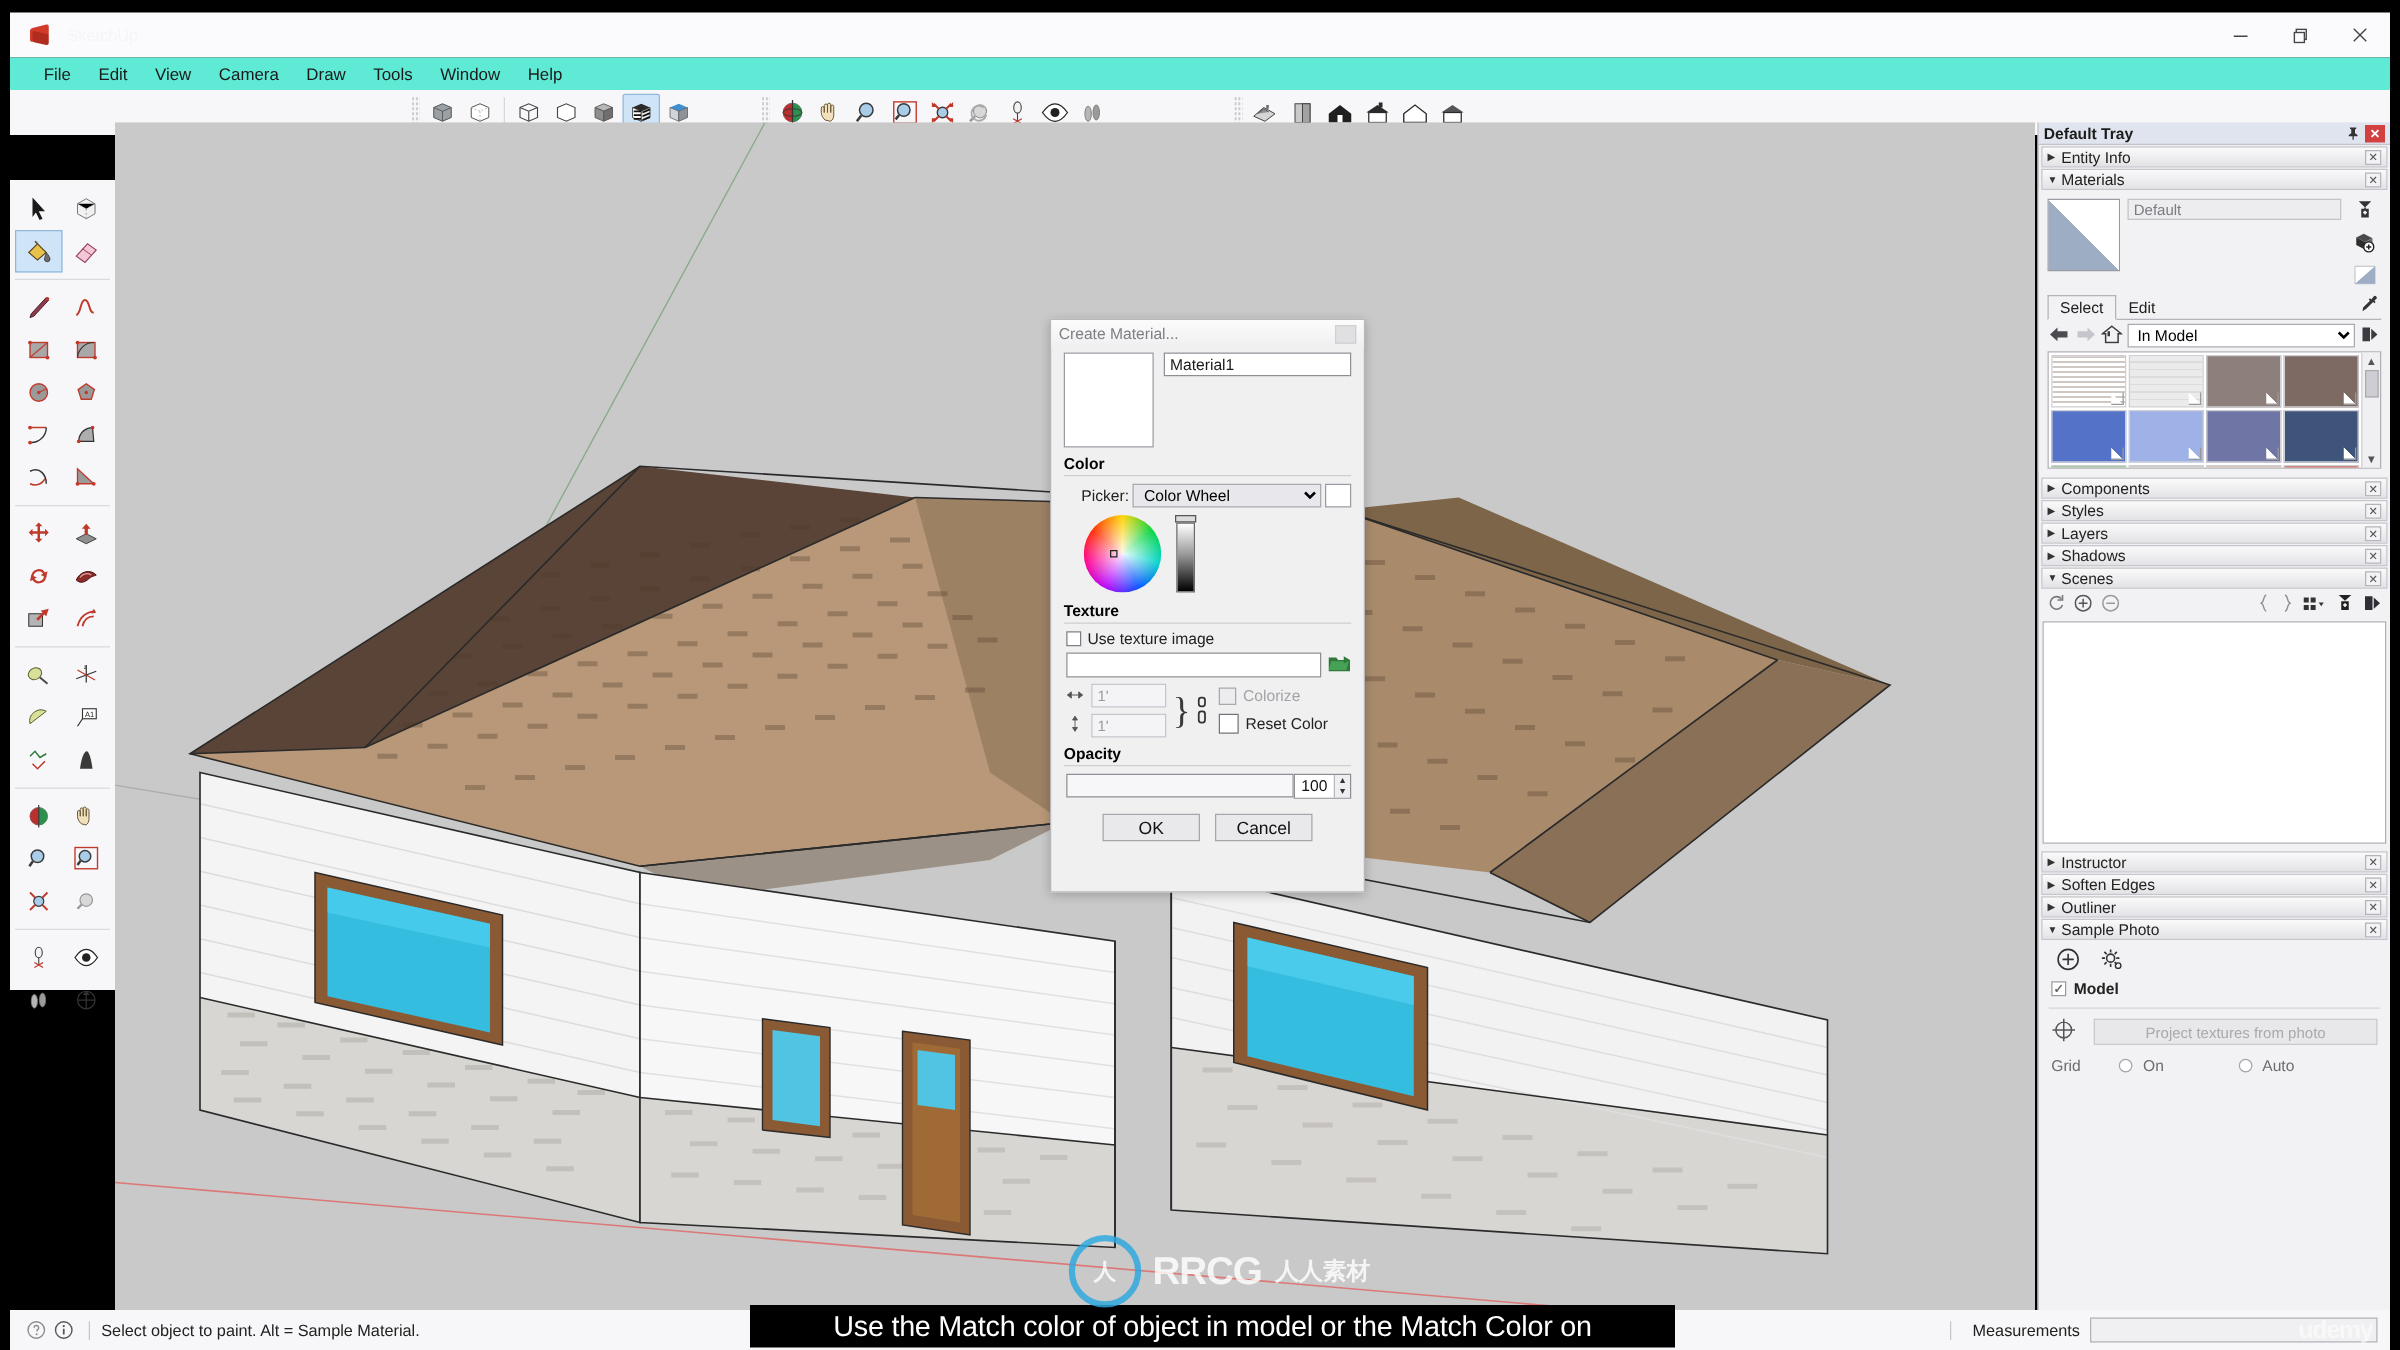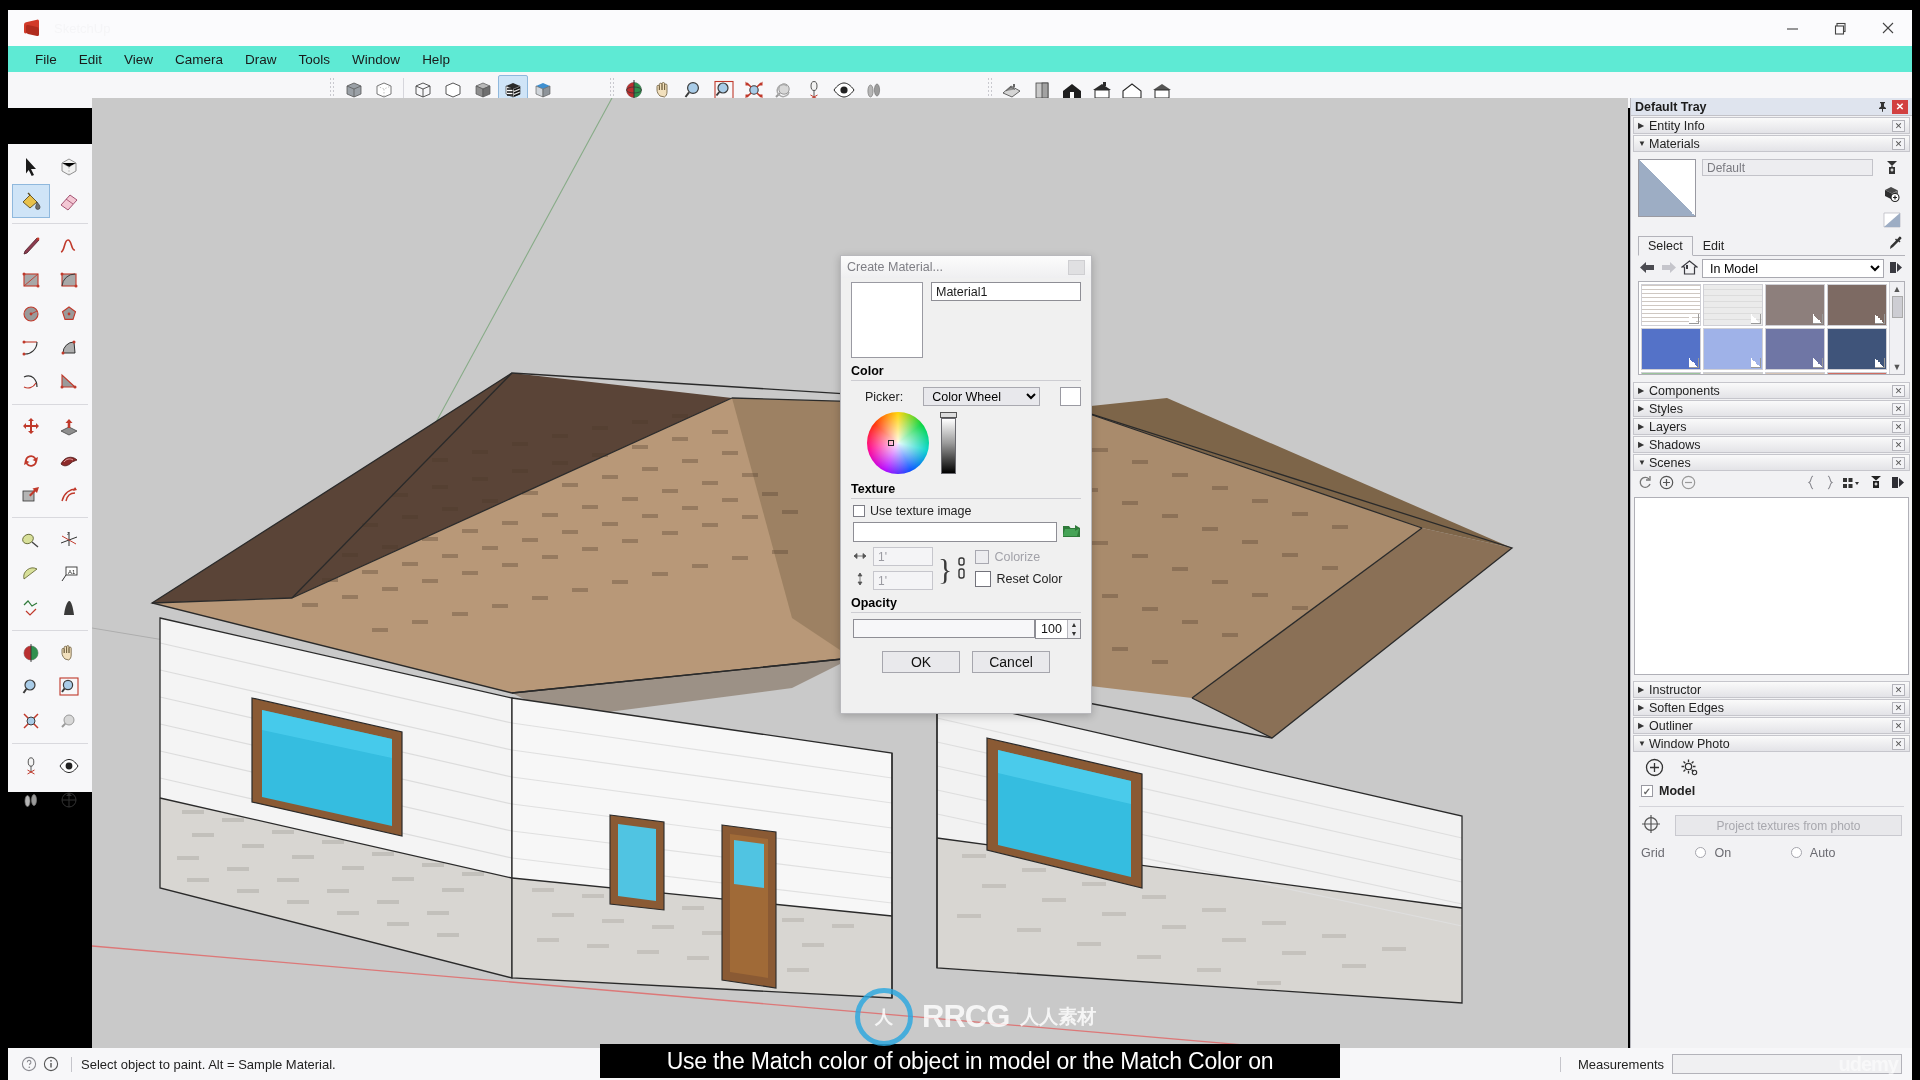--- a/index.html
+++ b/index.html
@@ -139,21 +139,21 @@
      background:linear-gradient(#fcfcfc,#efeff1); }
   .dlg-tb .btnbox { margin-left:auto; width:17px;height:15px;background:#e0e0e2;border:1px solid #cfcfd2;}
   .dlg-body { padding:4px 10px 0 10px; }
   .dlg-top { display:flex; gap:8px; }
   .dlg-swatch { width:72px; height:76px; background:#fff; border:1px solid #9a9aa2; }
   .dlg-nameinput { flex:1; height:19px; }
   .dlg-nameinput input { width:100%; height:19px; border:1px solid #8e8e95; background:#fff;
      font-size:12.5px; padding:0 4px; font-family:"Liberation Sans",sans-serif; color:#1a1a1a;}
   .grouphdr { font-weight:700; font-size:12.5px; color:#000; margin-top:6px; }
   .grouphr { height:1px; background:#cdcdd2; margin-top:2px; }
-  .pickerrow { display:flex; align-items:center; gap:20px; padding:6px 0 0 14px; }
+  .pickerrow { display:flex; align-items:center; gap:3px; padding:6px 0 0 14px; }
   .pickerrow select { flex:1; height:19px; border:1px solid #a9a9b0; background:#e8e8ec;
      font-size:12.5px; font-family:"Liberation Sans",sans-serif; padding-left:4px;}
   .colorbox { width:21px; height:19px; background:#fff; border:1px solid #9a9aa2;}
   .wheelrow { display:flex; gap:12px; padding:6px 0 0 16px; align-items:flex-start;}
   .cwheel { width:62px;height:62px;border-radius:50%;position:relative;
      background:
        radial-gradient(circle at 50% 50%, rgba(255,255,255,.92) 0%, rgba(255,255,255,0) 72%),
        conic-gradient(from 0deg, #ffd400, #00d43a, #00d4c8, #0050ff, #b400ff, #ff0090, #ff2b00, #ffd400);
   }
   .cwheel .cursor { position:absolute; left:21px; top:28px; width:6px;height:6px;
@@ -1155,21 +1155,21 @@
       <span>Soften Edges</span>
       <span class="xb">✕</span>
     </div>
     <div class="section">
       <span class="arrow">▶</span>
       <span>Outliner</span>
       <span class="xb">✕</span>
     </div>
     <div class="section">
       <span class="arrow">▼</span>
-      <span>Window Photo</span>
+      <span>Sample Photo</span>
       <span class="xb">✕</span>
     </div>
 
     <div>
       <div class="mp-icons">
         <span>
           <svg width="19" height="19" viewBox="0 0 19 19">
               <circle cx="9.5" cy="9.5" r="8" fill="none" stroke="#333" stroke-width="1.3"></circle>
               <path d="M9.5 5v9M5 9.5h9" stroke="#333" stroke-width="1.3"></path>
             </svg>

